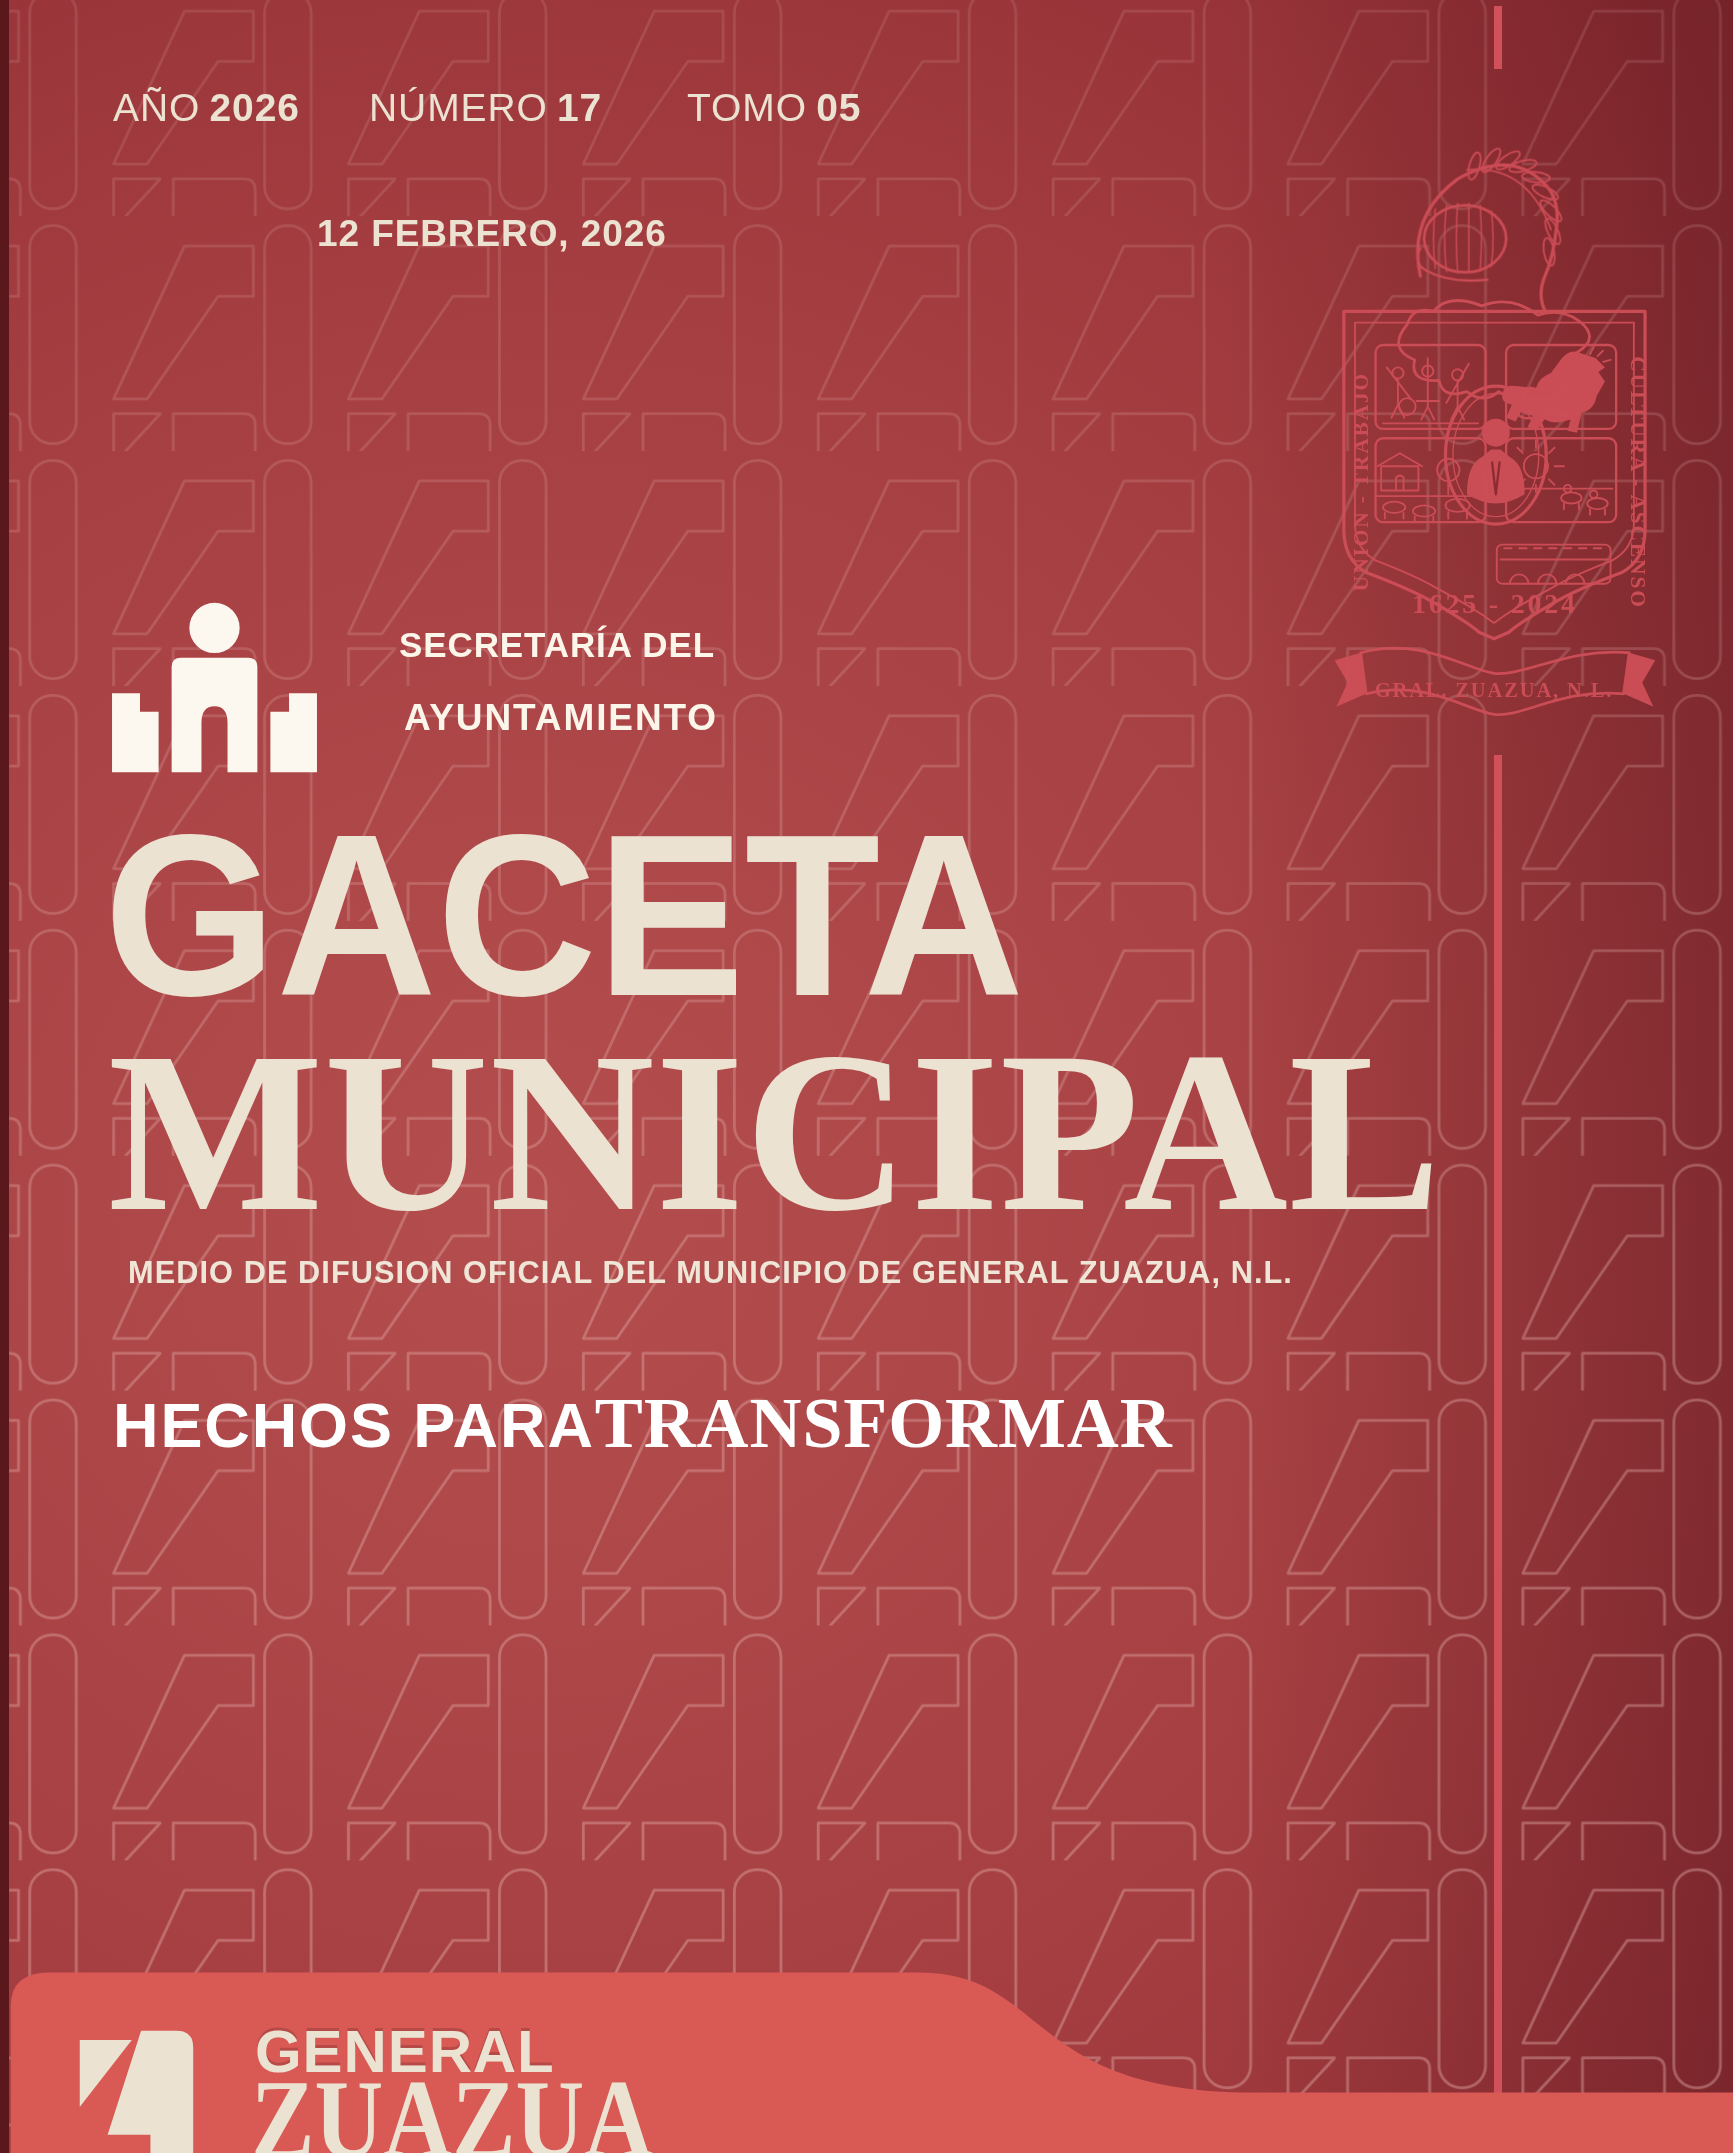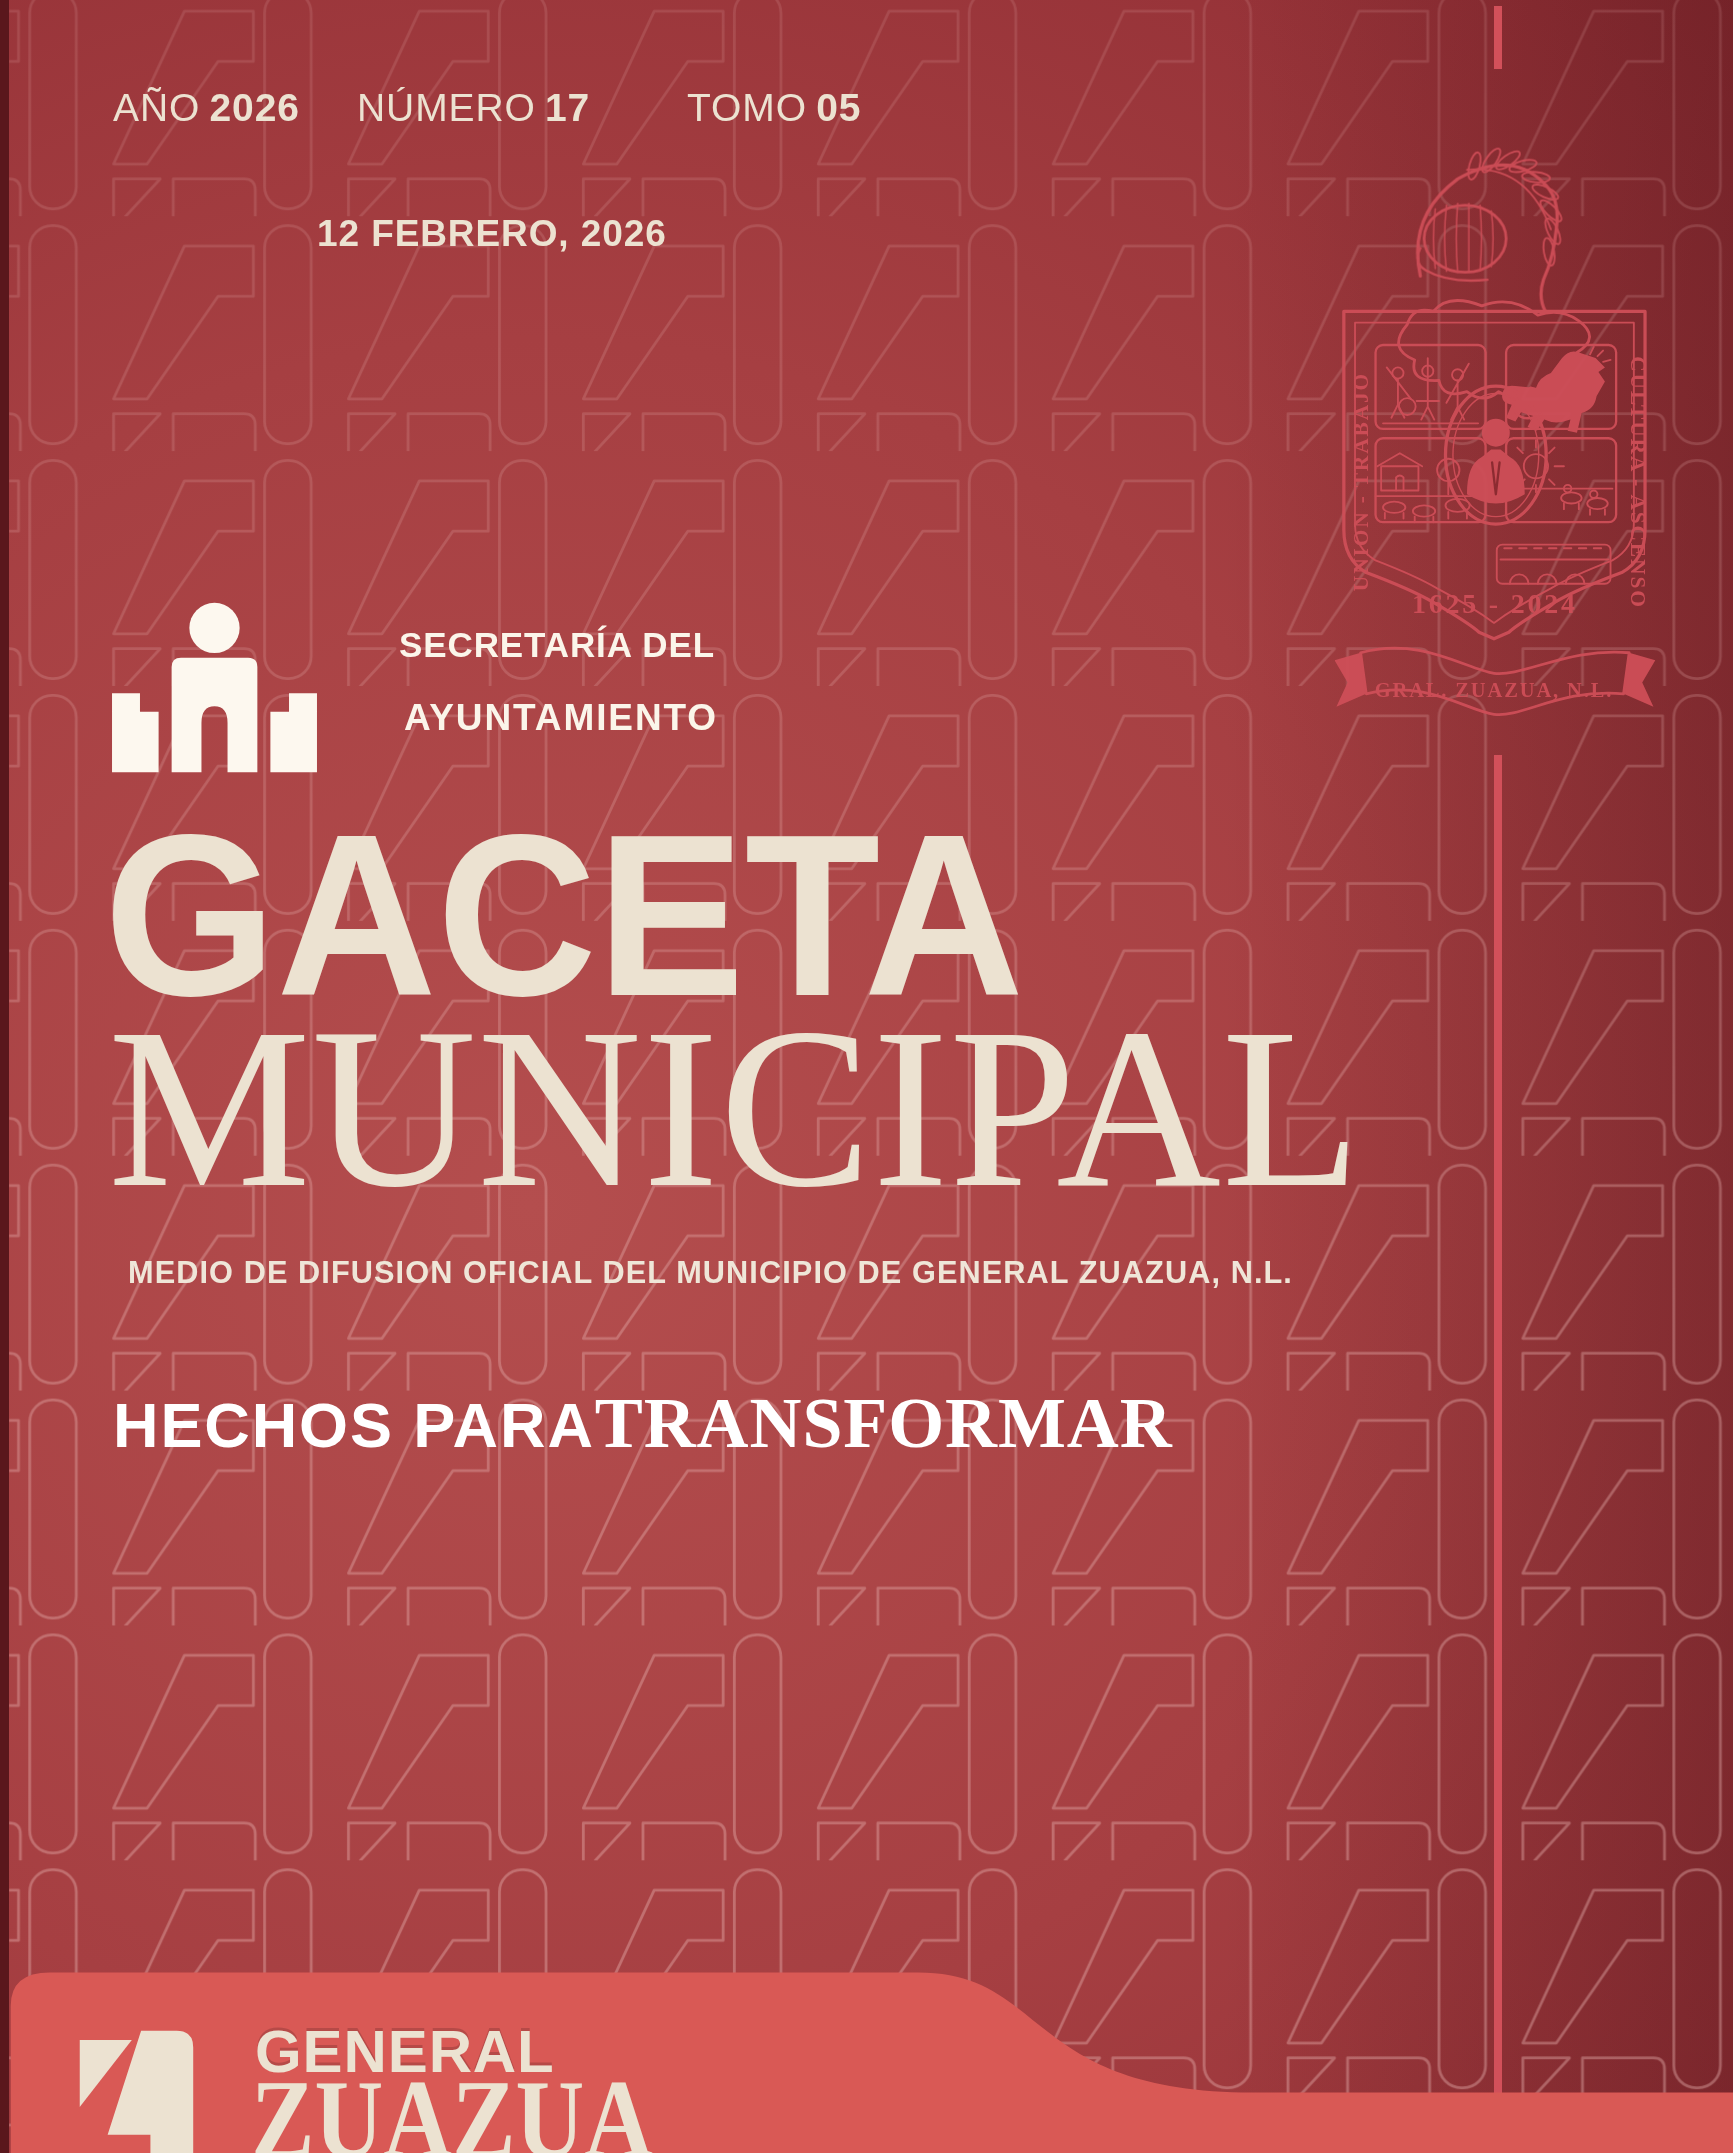--- a/index.html
+++ b/index.html
@@ -89,21 +89,21 @@
     </defs>
     <rect width="1860" height="2310" fill="url(#zp)"></rect>
   </svg>
 
   <div class="vline seg1"></div>
   <div class="vline seg2"></div>
 
   <div class="abs meta-row" style="left:104px;top:86px;">
     <span class="meta-label">AÑO</span><span class="meta-value">2026</span>
   </div>
-  <div class="abs meta-row" style="left:348px;top:86px;">
+  <div class="abs meta-row" style="left:360px;top:86px;">
     <span class="meta-label">NÚMERO</span><span class="meta-value">17</span>
   </div>
   <div class="abs meta-row" style="left:678px;top:86px;">
     <span class="meta-label">TOMO</span><span class="meta-value">05</span>
   </div>
   <div class="abs issue-date" style="left:308px;top:213px;">12 FEBRERO, 2026</div>
 
   <svg class="abs" style="left:1318px;top:138px;" width="347" height="608" viewBox="0 0 372 652" aria-hidden="true">
     <g stroke="#ce4e58" fill="none" stroke-width="3" stroke-linejoin="round" stroke-linecap="round" opacity=".95">
 
@@ -221,21 +221,21 @@
       <circle cx="110" cy="30" r="27"></circle>
       <path d="M74 62 H146 Q156 62 156 72 V185 H124 V132 Q124 114 110 114 Q96 114 96 132 V185 H64 V72 Q64 62 74 62 Z"></path>
       <path d="M0 100 H30 V120 H50 V185 H0 Z"></path>
       <path d="M220 100 H190 V120 H170 V185 H220 Z"></path>
     </g>
   </svg>
   <div class="abs sec-line1" style="left:390px;top:625px;">SECRETARÍA DEL</div>
   <div class="abs sec-line3" style="left:395px;top:697px;">AYUNTAMIENTO</div>
 
   <h1 class="abs gaceta" style="left:95px;top:800px;">GACETA</h1>
-  <h2 class="abs municipal" style="left:99px;top:994px;">MUNICIPAL</h2>
+  <h2 class="abs municipal" style="left:99px;top:1018px;font-weight:bold;">MUNICIPAL</h2>
   <div class="abs tagline" style="left:119px;top:1255px;">MEDIO DE DIFUSION OFICIAL DEL MUNICIPIO DE GENERAL ZUAZUA, N.L.</div>
 
   <div class="abs motto" style="left:104px;top:1382px;">
     <span class="motto-bold">HECHOS PARA</span>
     <span class="motto-serif">TRANSFORMAR</span>
   </div>
 
   <svg class="abs" style="left:0;top:1939px;" width="1734" height="214" viewBox="0 0 1860 230" aria-hidden="true">
     <path fill="#d95955" d="M0 230 V72 Q0 36 42 36 H975 C1115 36 1090 165 1335 165 H1860 V230 Z"></path>
   </svg>

